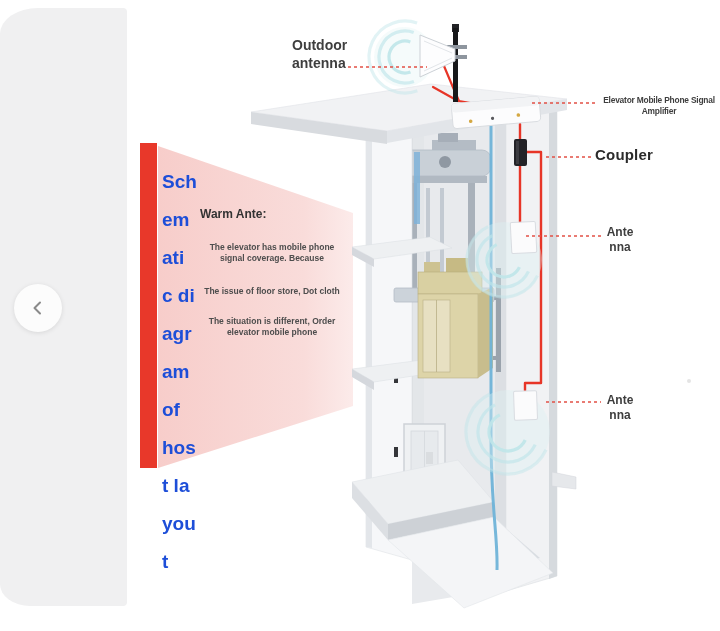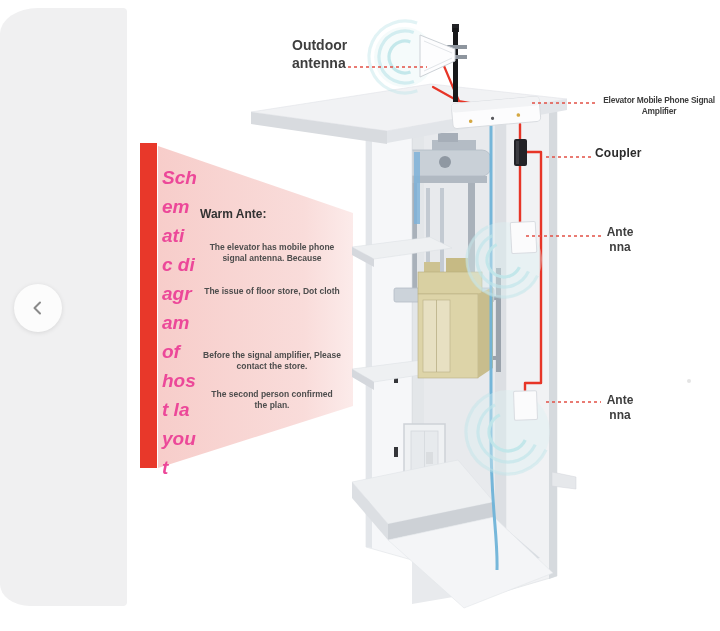--- a/index.html
+++ b/index.html
@@ -7,30 +7,30 @@
           font-family:"Liberation Sans",sans-serif;}
   
   .left-panel{position:absolute;left:0;top:8px;width:127px;height:598px;background:#f0f0f1;
               border-radius:38px 4px 4px 30px / 26px 4px 4px 22px;}
   .prev-btn{position:absolute;left:14px;top:284px;width:48px;height:48px;border-radius:50%;
             background:#fcfcfc;border:none;box-shadow:0 1px 5px rgba(0,0,0,.10);cursor:pointer;
             display:flex;align-items:center;justify-content:center;padding:0;}
   
   .red-bar{position:absolute;left:140px;top:143px;width:17px;height:325px;background:#e8382a;}
   .vertical-title{position:absolute;left:162px;top:163px;width:66px;font-size:19px;font-weight:700;
-                  color:#ec4899;line-height:29px;white-space:pre-line;font-style:italic;}
+                  color:#1d4ed8;line-height:38px;white-space:pre-line;}
   .warm-heading{position:absolute;left:200px;top:207px;font-size:12px;font-weight:700;color:#333;}
   .tip{position:absolute;left:196px;width:152px;font-size:8.5px;font-weight:700;color:#4d4d4d;
        text-align:center;white-space:pre-line;line-height:1.25;}
   .tip1{top:242px}.tip2{top:286px}.tip3{top:316px}.tip4{top:350px}.tip5{top:389px}
   
   .lbl{position:absolute;font-weight:700;color:#3e3e3e;white-space:pre-line;text-align:center;line-height:1.25;}
   .lbl-outdoor{left:292px;top:37px;width:50px;font-size:14px;}
   .lbl-amp{left:594px;top:95px;width:130px;font-size:8.4px;letter-spacing:-0.2px;}
-  .lbl-coupler{left:595px;top:146px;font-size:12px;color:#2b2b2b;letter-spacing:.2px;}
+  .lbl-coupler{left:595px;top:146px;font-size:15px;color:#2b2b2b;letter-spacing:.2px;}
   .lbl-ant{width:28px;font-size:12px;}
   .lbl-ant1{left:606px;top:225px;}
   .lbl-ant2{left:606px;top:393px;}
   .gfx{position:absolute;left:0;top:0;pointer-events:none;}
   .wm-dot{position:absolute;left:687px;top:379px;width:4px;height:4px;border-radius:50%;
           background:#d8d8d8;opacity:.7;}
 </style>
 </head>
 <body>
 
@@ -200,26 +200,24 @@
 agr
 am
 of
 hos
 t la
 you
 t</div>
 
   <div class="warm-heading">Warm Ante:</div>
   <div class="tip tip1">The elevator has mobile phone
-signal antenna. Because</div>
+signal coverage. Because</div>
   <div class="tip tip2">The issue of floor store, Dot cloth</div>
-  <div class="tip tip4">Before the signal amplifier, Please
-contact the store.</div>
-  <div class="tip tip5">The second person confirmed
-the plan.</div>
+  <div class="tip tip3">The situation is different, Order
+elevator mobile phone</div>
 
   <div class="lbl lbl-outdoor">Outdoor
 antenna</div>
   <div class="lbl lbl-amp">Elevator Mobile Phone Signal
 Amplifier</div>
   <div class="lbl lbl-coupler">Coupler</div>
   <div class="lbl lbl-ant lbl-ant1">Ante
 nna</div>
   <div class="lbl lbl-ant lbl-ant2">Ante
 nna</div>

